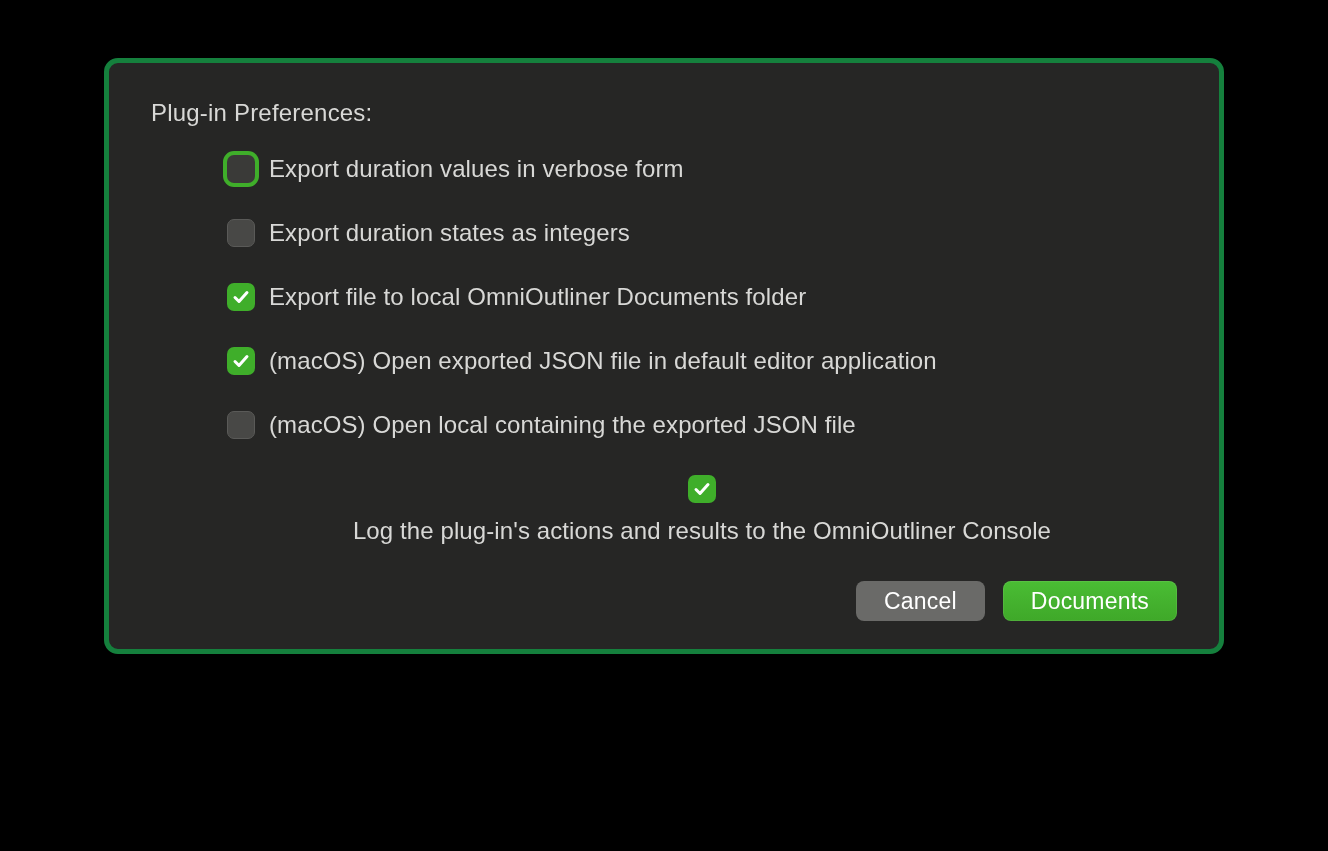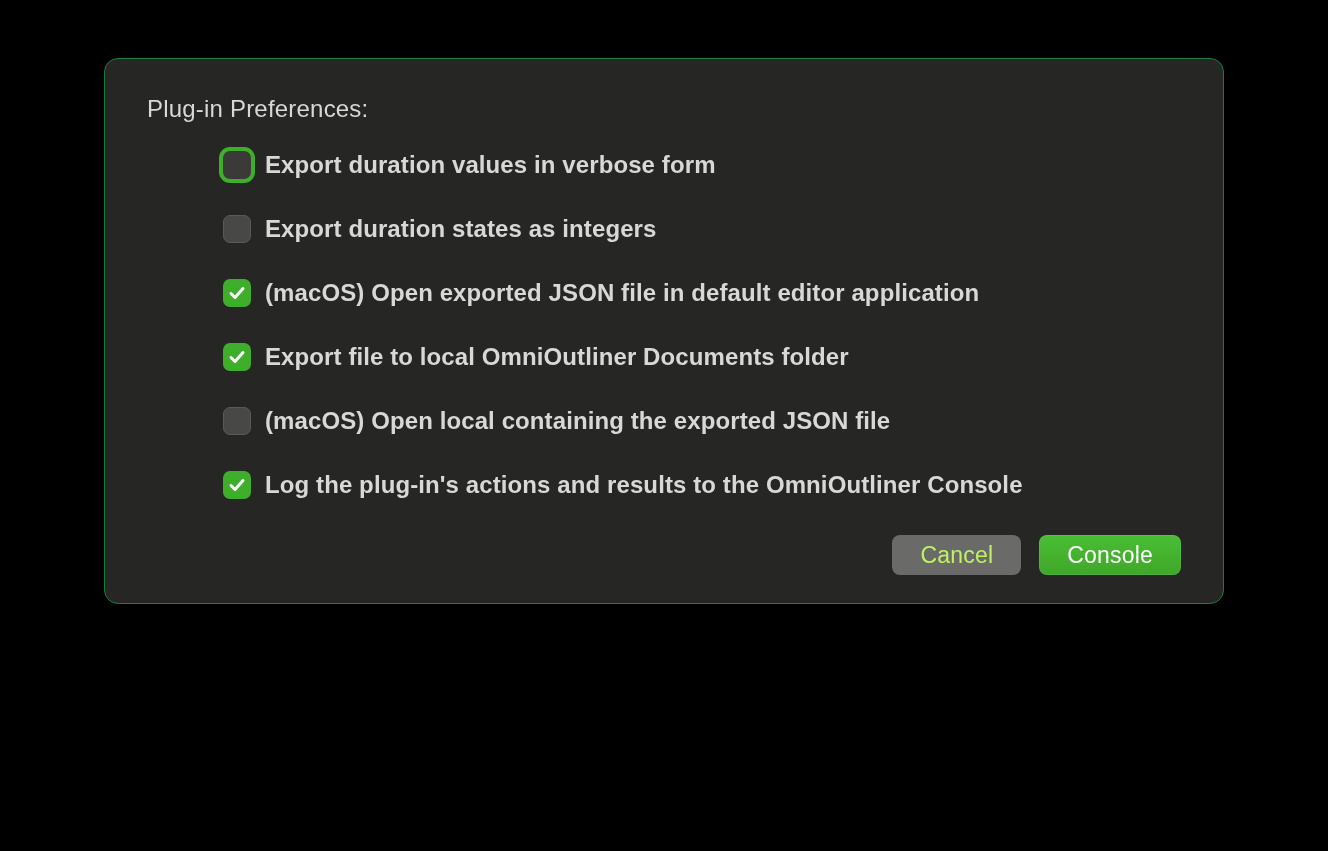--- a/index.html
+++ b/index.html
@@ -14,21 +14,21 @@
       font-family: -apple-system, BlinkMacSystemFont, "Segoe UI", "Helvetica Neue", Arial, sans-serif;
       display: flex;
       align-items: flex-start;
       justify-content: center;
       padding-top: 58px;
     }
     .dialog {
       width: 1120px;
       background: #262625;
       border-radius: 14px;
-      border: 1px solid #15803d;
+      border: 5px solid #15803d;
       padding: 36px 42px 28px 42px;
       box-shadow: 0 10px 40px rgba(0,0,0,0.6);
     }
     .title {
       color: #d8d8d6;
       font-size: 24px;
       font-weight: 400;
       margin-bottom: 28px;
       letter-spacing: 0.2px;
     }
@@ -36,20 +36,21 @@
       padding-left: 76px;
     }
     .option-row {
       display: flex;
       align-items: center;
       gap: 14px;
       margin-bottom: 36px;
     }
     .option-row:last-child {
       margin-bottom: 36px;
+      flex-direction: column;
     }
     .checkbox {
       width: 28px;
       height: 28px;
       border-radius: 7px;
       display: flex;
       align-items: center;
       justify-content: center;
       flex-shrink: 0;
       cursor: pointer;
@@ -72,21 +73,21 @@
       height: 18px;
       stroke: #ffffff;
       stroke-width: 3;
       fill: none;
       stroke-linecap: round;
       stroke-linejoin: round;
     }
     .option-label {
       color: #d8d8d6;
       font-size: 24px;
-      font-weight: 700;
+      font-weight: 400;
       letter-spacing: 0.1px;
     }
     .buttons {
       display: flex;
       justify-content: flex-end;
       gap: 18px;
       margin-top: 22px;
     }
     .btn {
       height: 40px;
@@ -96,21 +97,21 @@
       font-weight: 400;
       cursor: pointer;
       border: none;
       display: flex;
       align-items: center;
       justify-content: center;
       letter-spacing: 0.2px;
     }
     .btn-secondary {
       background: #6a6a68;
-      color: #bef264;
+      color: #ffffff;
     }
     .btn-primary {
       background: linear-gradient(to bottom, #4abd34, #3fa829);
       color: #ffffff;
       box-shadow: 0 0 0 1px rgba(255,255,255,0.08) inset;
     }
   </style>
 </head>
 <body>
 
@@ -129,45 +130,45 @@
       <div class="option-label">Export duration states as integers</div>
     </div>
 
 
     <div class="option-row">
       <div class="checkbox checked">
         <svg class="checkmark" viewBox="0 0 18 18">
             <path d="M3 9.5 L7 13.5 L15 4.5"></path>
           </svg>
       </div>
-      <div class="option-label">(macOS) Open exported JSON file in default editor application</div>
+      <div class="option-label">Export file to local OmniOutliner Documents folder</div>
     </div>
 
     <div class="option-row">
       <div class="checkbox checked">
         <svg class="checkmark" viewBox="0 0 18 18">
             <path d="M3 9.5 L7 13.5 L15 4.5"></path>
           </svg>
       </div>
-      <div class="option-label">Export file to local OmniOutliner Documents folder</div>
+      <div class="option-label">(macOS) Open exported JSON file in default editor application</div>
     </div>
 
     <div class="option-row">
       <div class="checkbox unchecked"></div>
       <div class="option-label">(macOS) Open local containing the exported JSON file</div>
     </div>
 
     <div class="option-row">
       <div class="checkbox checked">
         <svg class="checkmark" viewBox="0 0 18 18">
             <path d="M3 9.5 L7 13.5 L15 4.5"></path>
           </svg>
       </div>
       <div class="option-label">Log the plug-in's actions and results to the OmniOutliner Console</div>
     </div>
 
   </div>
 
   <div class="buttons">
     <button class="btn btn-secondary">Cancel</button>
-    <button class="btn btn-primary">Console</button>
+    <button class="btn btn-primary">Documents</button>
   </div>
 </div>
 
 </body></html>

